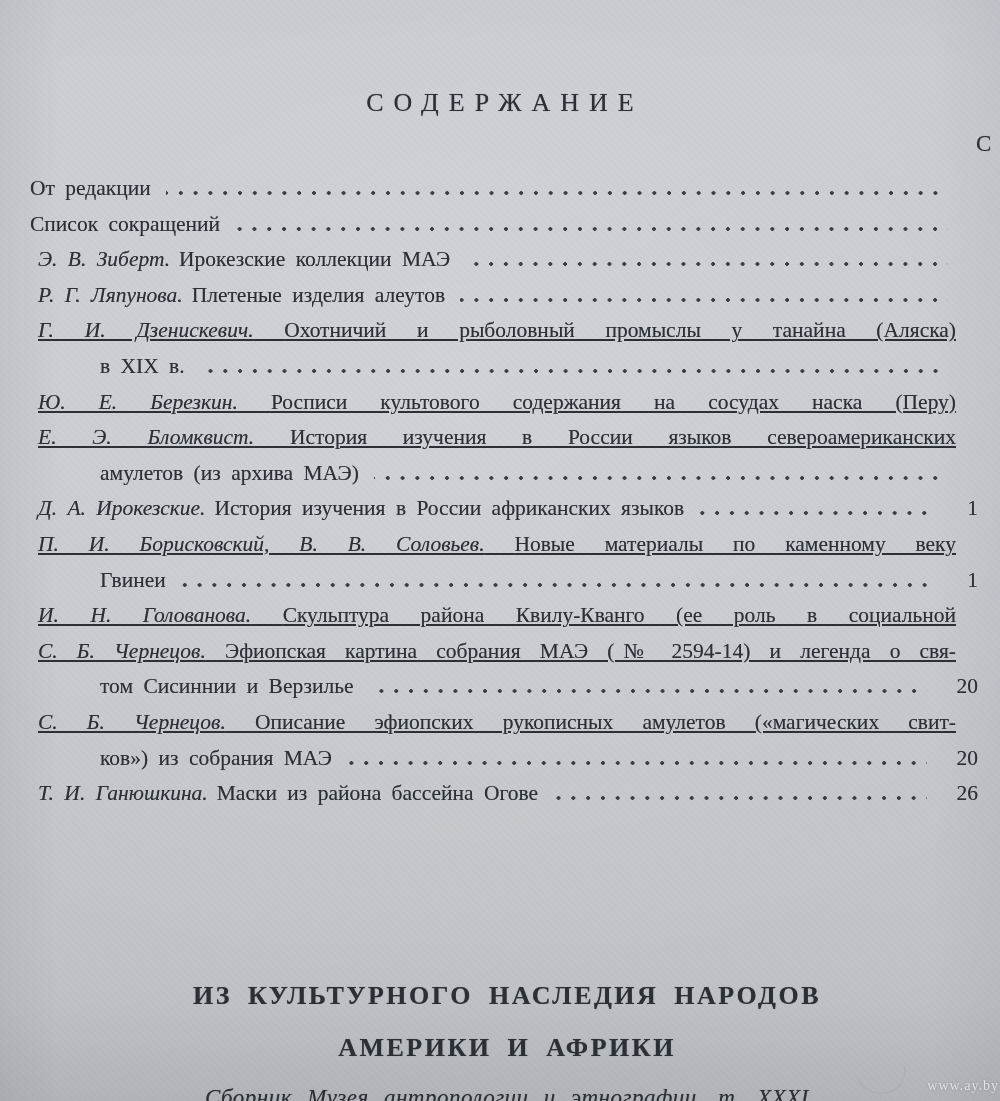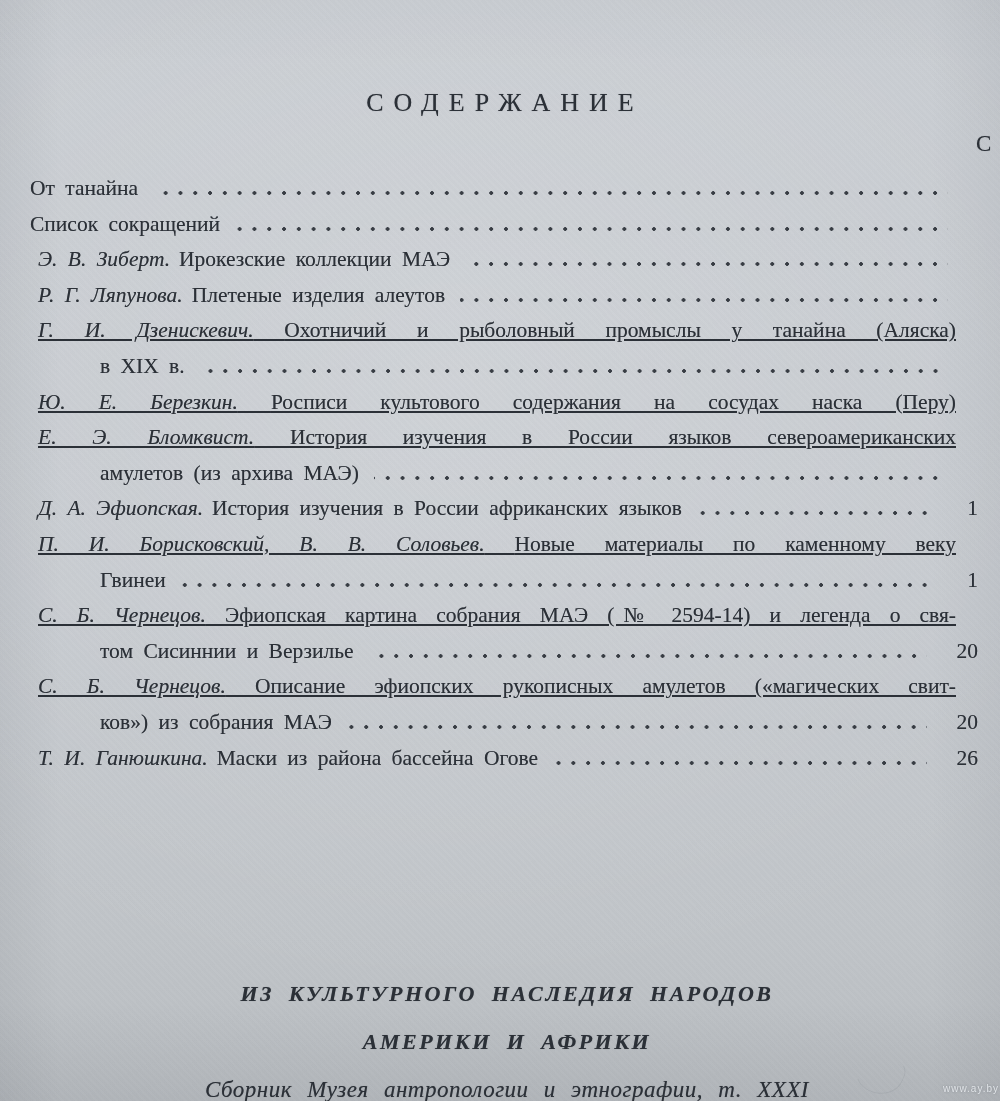--- a/index.html
+++ b/index.html
@@ -49,47 +49,47 @@
     background-image:radial-gradient(circle at 2px 2px, rgba(43,48,55,0.92) 1.55px, rgba(43,48,55,0) 2.15px);
     background-size:14.8px 4px;background-repeat:repeat-x;background-position:right bottom;
   }
   .pageno{
     flex:0 0 0px;white-space:nowrap;position:relative;left:22px;overflow:visible;
   }
   .footer{
     position:absolute;top:981px;left:0;width:100%;box-sizing:border-box;padding-left:14px;
     text-align:center;text-shadow:0 0 0.7px rgba(43,48,55,0.5);
   }
-  .series-l1,.series-l2{font-weight:bold;font-size:22px;letter-spacing:2.5px;word-spacing:7px;font-style:italic;}
+  .series-l1,.series-l2{font-weight:bold;font-size:26px;letter-spacing:2.5px;word-spacing:7px;}
   .series-l2{margin-top:22px;}
   .volume-line{margin-top:22px;font-style:italic;font-size:23px;word-spacing:9px;letter-spacing:0.5px;}
   .smudge{
     position:absolute;left:856px;top:1052px;width:46px;height:40px;
     border:1px solid rgba(100,105,112,0.12);border-top-color:transparent;border-left-color:transparent;
     border-radius:50% 40% 60% 50%;transform:rotate(24deg);
   }
   .watermark{
     position:absolute;right:1px;bottom:7px;
-    font-family:Liberation Sans, sans-serif;font-size:10px;letter-spacing:1px;
+    font-family:Liberation Serif, serif;font-size:14px;letter-spacing:1px;
     color:rgba(233,236,239,0.9);text-shadow:0 0 2px rgba(108,114,121,0.65);
   }
 </style>
 </head>
 <body>
 
 <div class="vignette"></div>
 
 <div class="page-title">СОДЕРЖАНИЕ</div>
 
 <div class="pages-header">С</div>
 
 <div class="toc">
 
   <div class="row">
-    <span class="txt">От танайна</span>
+    <span class="txt">От редакции</span>
     <span class="dots"></span>
     <span class="pageno"></span>
   </div>
 
   <div class="row">
     <span class="txt">Список сокращений</span>
     <span class="dots"></span>
     <span class="pageno"></span>
   </div>
 
@@ -128,37 +128,41 @@
     <span class="txt">История изучения в России языков североамериканских</span>
   </div>
 
   <div class="row indent">
     <span class="txt">амулетов (из архива МАЭ)</span>
     <span class="dots"></span>
     <span class="pageno"></span>
   </div>
 
   <div class="row">
-    <span class="author">Д. А. Эфиопская.</span>
+    <span class="author">Д. А. Ирокезские.</span>
     <span class="txt">История изучения в России африканских языков</span>
     <span class="dots"></span>
     <span class="pageno">1</span>
   </div>
 
   <div class="row full">
     <span class="author">П. И. Борисковский, В. В. Соловьев.</span>
     <span class="txt">Новые материалы по каменному веку</span>
   </div>
 
   <div class="row indent">
     <span class="txt">Гвинеи</span>
     <span class="dots"></span>
     <span class="pageno">1</span>
   </div>
 
+  <div class="row full">
+    <span class="author">И. Н. Голованова.</span>
+    <span class="txt">Скульптура района Квилу-Кванго (ее роль в социальной</span>
+  </div>
 
 
   <div class="row full">
     <span class="author">С. Б. Чернецов.</span>
     <span class="txt">Эфиопская картина собрания МАЭ (№ 2594-14) и легенда о свя-</span>
   </div>
 
   <div class="row indent">
     <span class="txt">том Сисиннии и Верзилье</span>
     <span class="dots"></span>

